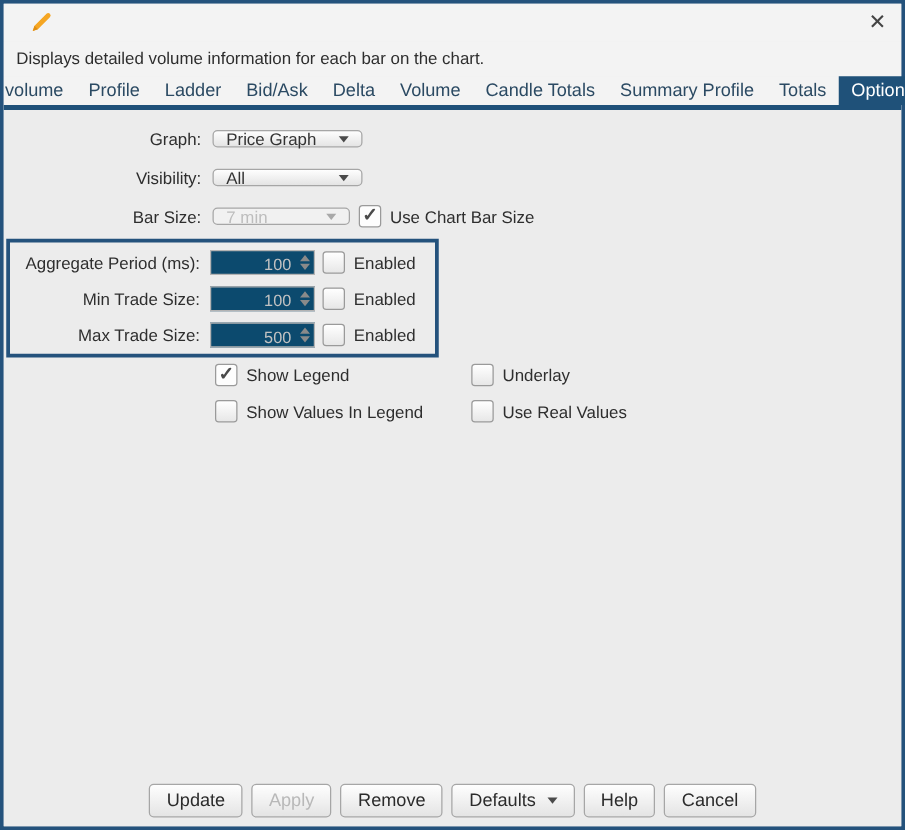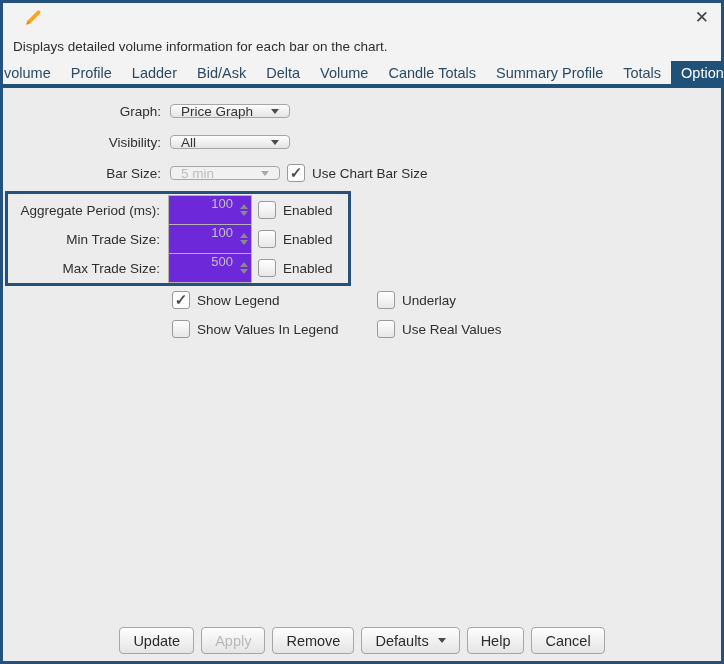--- a/index.html
+++ b/index.html
@@ -53,22 +53,22 @@
   .cb .mark { display:none; font-size:15px; font-weight:bold; color:#4a4a4a; line-height:1; margin-top:-2px; }
   .cb.checked { background:#fdfdfd; }
   .cb.checked .mark { display:block; }
   .cb-lbl { margin-left:7px; font-size:13.5px; color:#2e2e2e; }
   
   .agg-box { margin-left:2px; width:346px; border:3px solid #24527c; padding:5px 0 4px 0; flex:none;
              margin-bottom:5px; }
   .agg-row { display:flex; align-items:center; height:22px; margin-bottom:7px; }
   .agg-row:last-child { margin-bottom:0; }
   .agg-box .lbl { width:160px; padding-right:8px; }
-  .spinner { width:84px; height:30px; border:1px solid #b3b3b3; background:#6d28d9;
-             display:flex; align-items:flex-start; flex:none; }
+  .spinner { width:84px; height:20px; border:1px solid #b3b3b3; background:#0c4a6e;
+             display:flex; align-items:flex-end; flex:none; }
   .spin-val { flex:1; text-align:right; font-size:13px; color:#c2c2c2; padding-right:3px; }
   .spin-btns { width:15px; height:100%; display:flex; flex-direction:column;
                align-items:center; justify-content:center; gap:2px; cursor:pointer; }
   .tri-up-s { width:0; height:0; border-left:4px solid transparent; border-right:4px solid transparent;
               border-bottom:5px solid #8a8a8a; }
   .tri-dn-s { width:0; height:0; border-left:4px solid transparent; border-right:4px solid transparent;
               border-top:5px solid #8a8a8a; }
   
   .cbrow { display:flex; align-items:center; margin-left:169px; height:18px; margin-bottom:11px; flex:none; }
   .cb-group { display:flex; align-items:center; }
@@ -126,21 +126,21 @@
       <span class="lbl">Visibility:</span>
       <div class="dd w120">
         <span class="dd-val">All</span>
         <span class="tri-down small"></span>
       </div>
     </div>
 
     <div class="row">
       <span class="lbl">Bar Size:</span>
       <div class="dd w110 disabled">
-        <span class="dd-val">5 min</span>
+        <span class="dd-val">7 min</span>
         <span class="tri-down small dim"></span>
       </div>
       <span class="cb checked" style="margin-left:7px;">
         <span class="mark">✓</span>
       </span>
       <span class="cb-lbl">Use Chart Bar Size</span>
     </div>
 
     <div class="agg-box">
 

